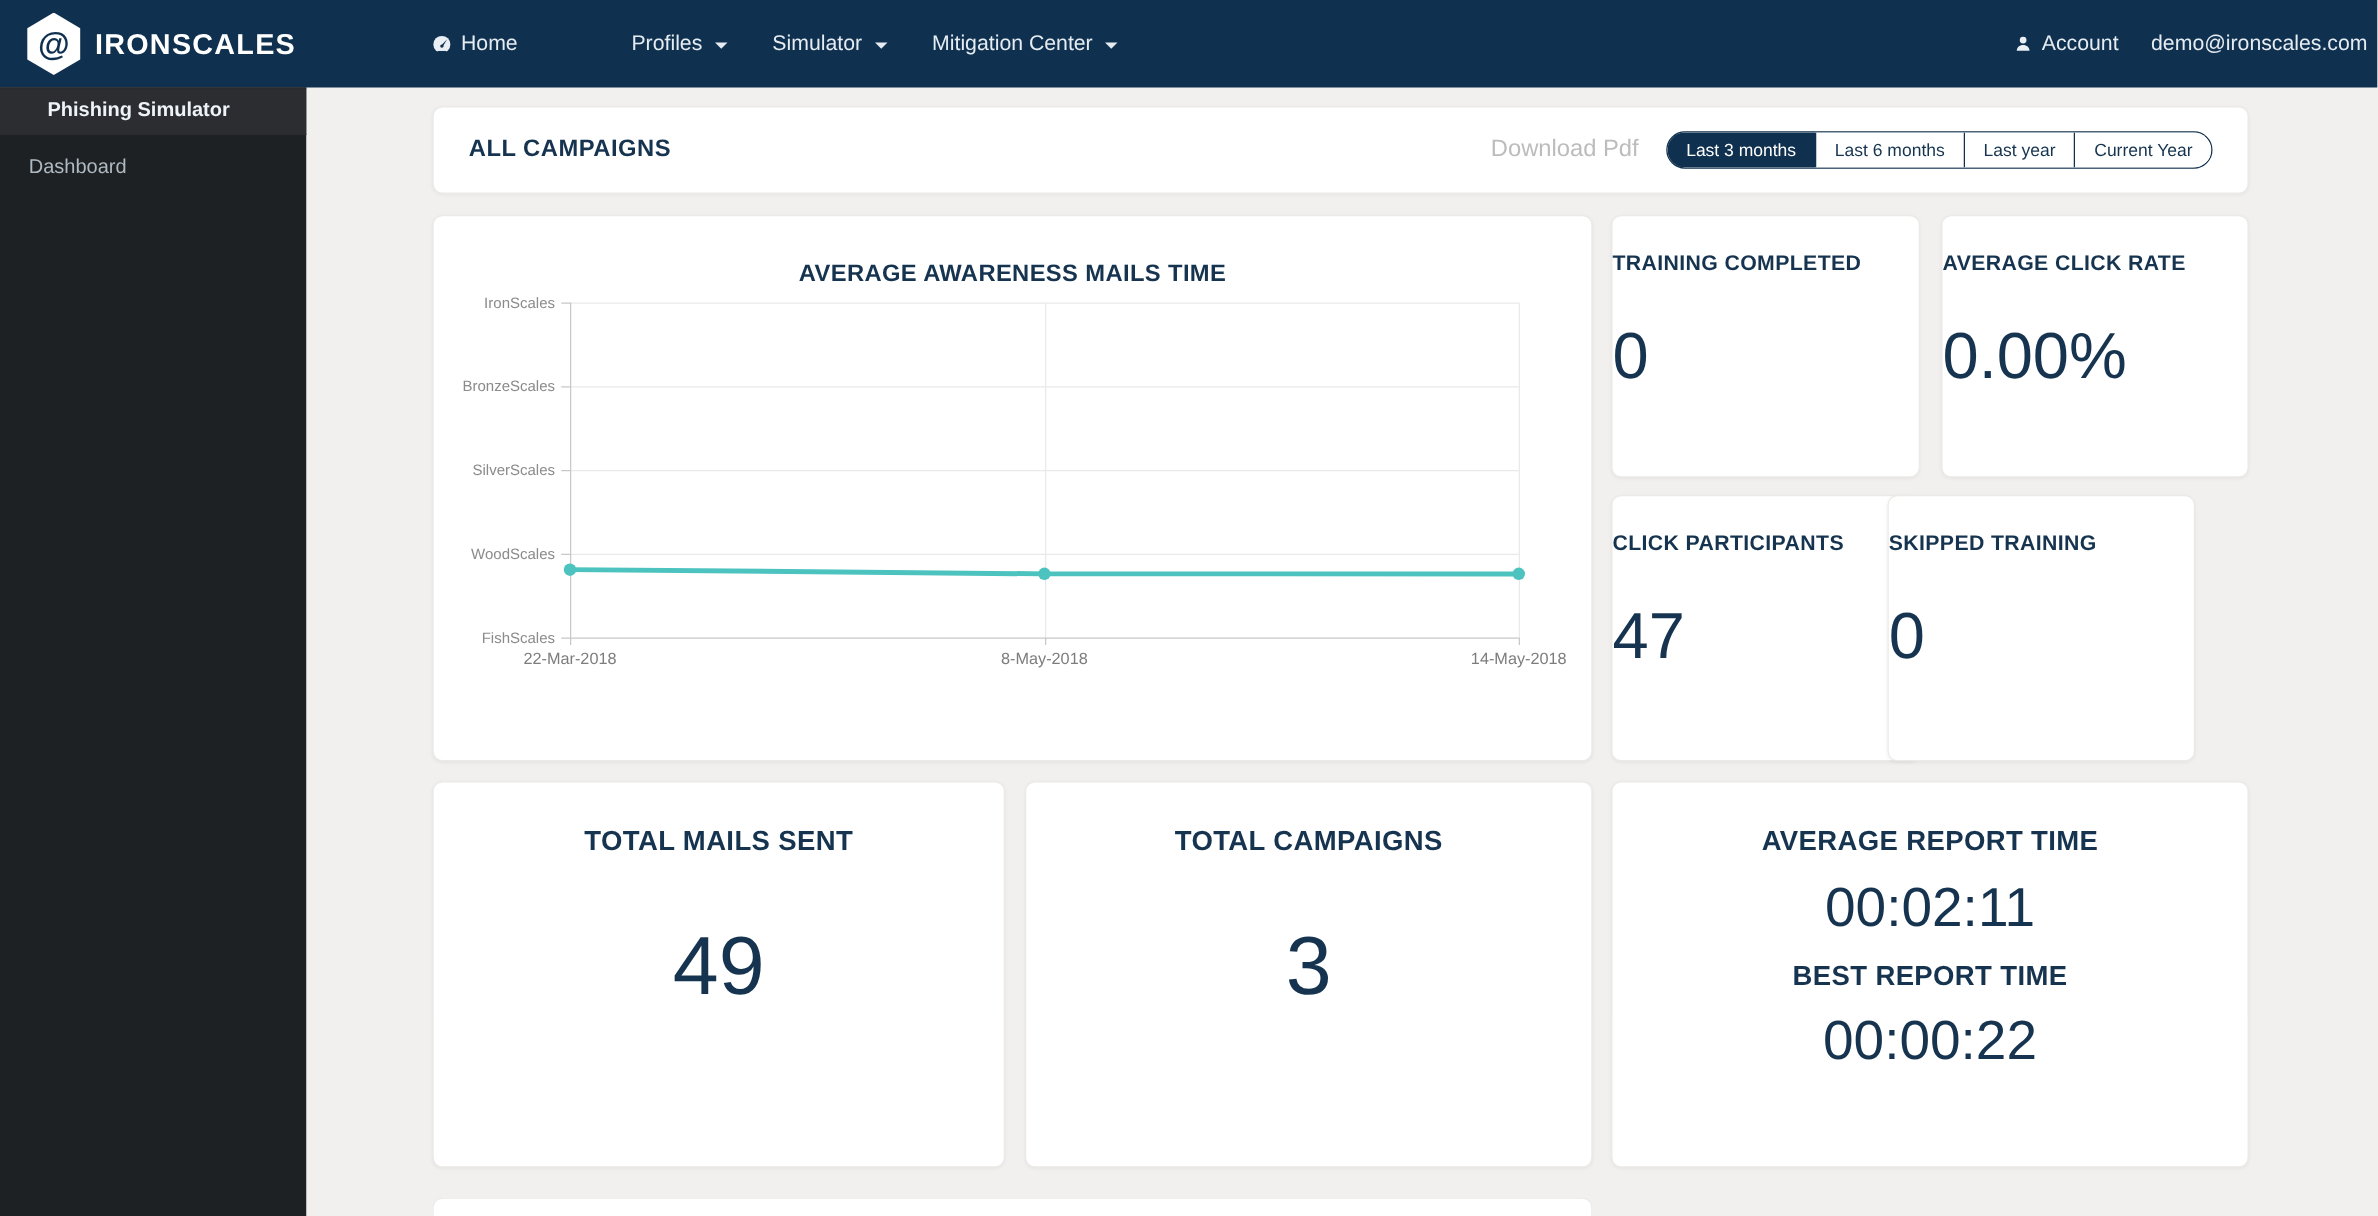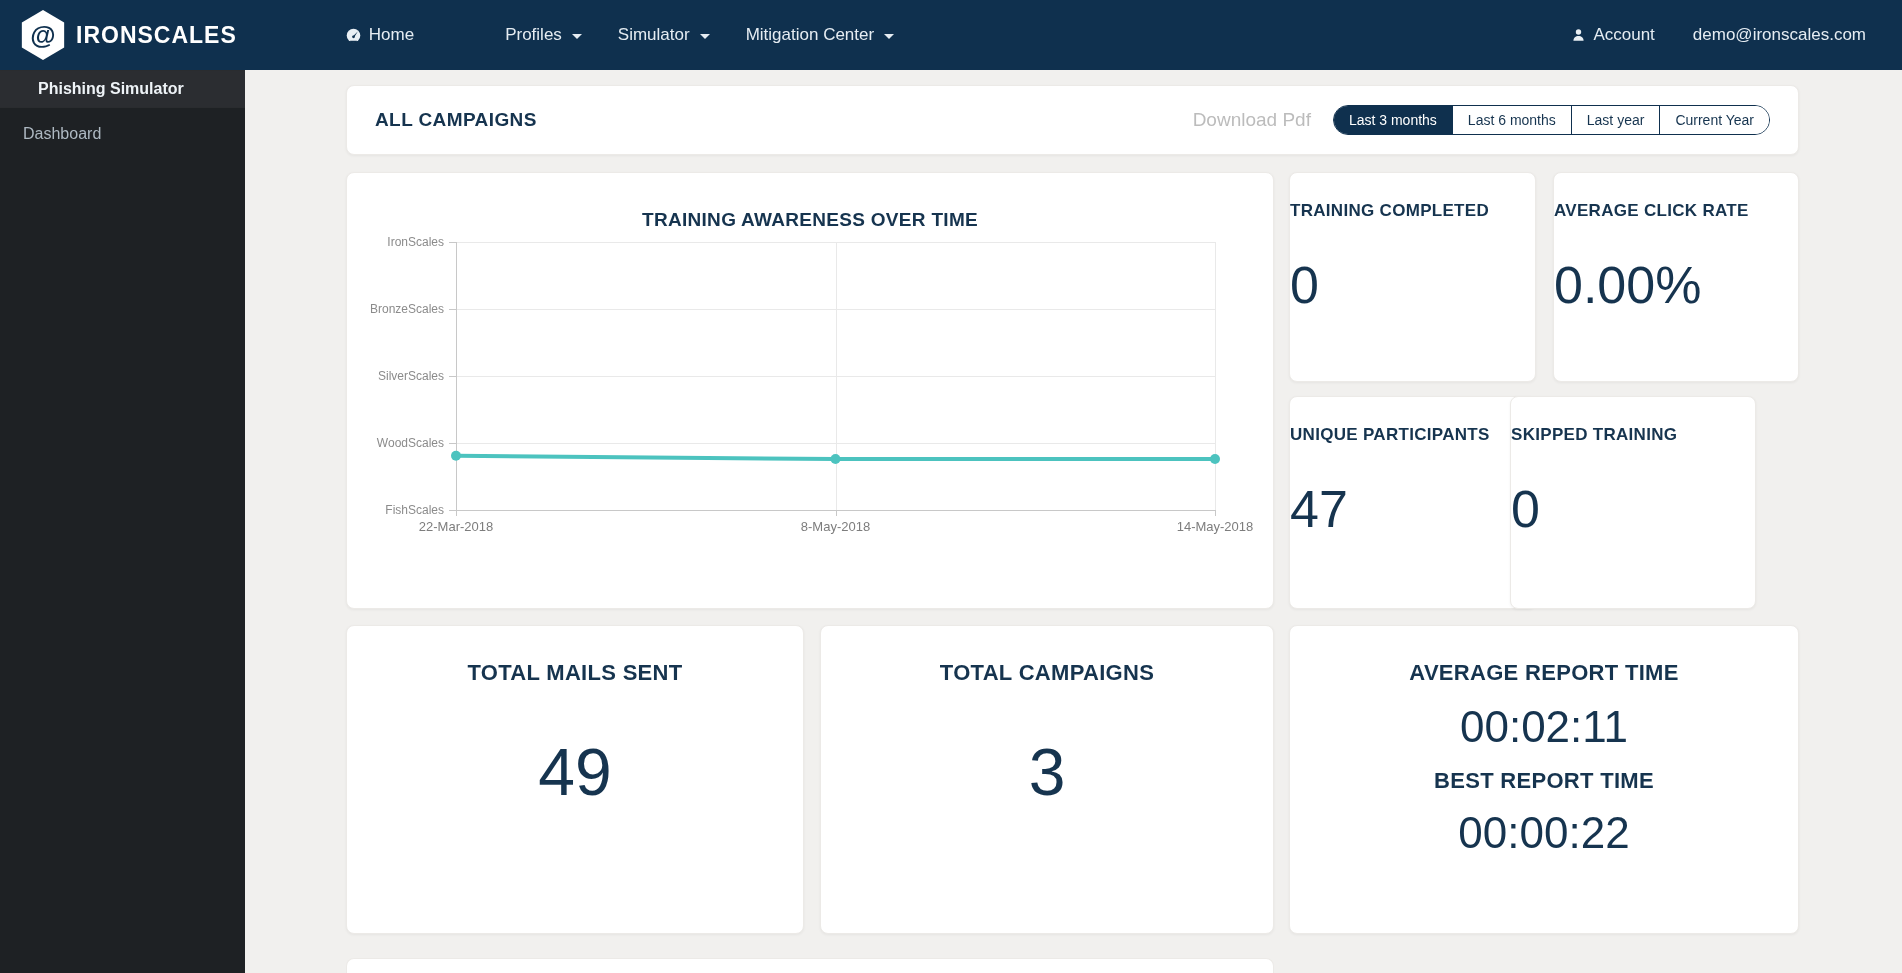--- a/index.html
+++ b/index.html
@@ -24,21 +24,21 @@
     font-size:26px; font-weight:bold; color:#0f304e;
   }
   .brand-name { color:#ffffff; font-size:23px; font-weight:bold; letter-spacing:1px; margin-left:10px; }
   .nav-links { display:flex; align-items:center; margin-left:90px; color:#e5ecf2; font-size:17px; }
   .nav-link { display:flex; align-items:center; gap:7px; padding:0 18px; cursor:pointer; height:70px; }
   .nav-link.home { margin-right:55px; }
   .caret {
     width:0; height:0; border-left:5px solid transparent; border-right:5px solid transparent;
     border-top:5px solid #e5ecf2; margin-left:3px; margin-top:2px;
   }
-  .nav-right { margin-left:auto; display:flex; align-items:center; gap:38px; margin-right:36px; color:#e5ecf2; font-size:17px; }
+  .nav-right { margin-left:auto; display:flex; align-items:center; gap:26px; margin-right:8px; color:#e5ecf2; font-size:17px; }
   .nav-account { display:flex; align-items:center; gap:7px; cursor:pointer; }
   .icon-svg { display:block; }
   
   .sidebar { position:absolute; left:0; top:70px; width:245px; height:903px; background:#1e2124; }
   .side-item { font-size:16px; color:#aeb9c2; display:flex; align-items:center; cursor:pointer; }
   .side-item.dashboard { height:52px; padding-left:23px; }
   .side-item.phishing {
     height:38px; padding-left:38px; background:#2b2d31; color:#eef3f7; font-weight:bold;
     border-top:1px solid #2a2c2f; border-bottom:1px solid #2a2c2f;
   }
@@ -160,21 +160,21 @@
   <div class="download-pdf">Download Pdf</div>
   <div class="btn-group">
     <button class="range-btn active">Last 3 months</button>
     <button class="range-btn">Last 6 months</button>
     <button class="range-btn">Last year</button>
     <button class="range-btn">Current Year</button>
   </div>
 </div>
 
 <div class="card chart-card">
-  <div class="chart-title">TRAINING AWARENESS OVER TIME</div>
+  <div class="chart-title">AVERAGE AWARENESS MAILS TIME</div>
   <div class="plot">
     <div class="gl-h y0"></div>
     <div class="gl-h y1"></div>
     <div class="gl-h y2"></div>
     <div class="gl-h y3"></div>
     <div class="gl-h y4"></div>
     <div class="gl-v x0"></div>
     <div class="gl-v x1"></div>
     <div class="gl-v x2"></div>
     <div class="tick-y y0"></div>
@@ -204,21 +204,21 @@
 
 <div class="card stat-card tc">
   <div class="stat-title">TRAINING COMPLETED</div>
   <div class="stat-value">0</div>
 </div>
 <div class="card stat-card acr">
   <div class="stat-title">AVERAGE CLICK RATE</div>
   <div class="stat-value">0.00%</div>
 </div>
 <div class="card stat-card up">
-  <div class="stat-title">UNIQUE PARTICIPANTS</div>
+  <div class="stat-title">CLICK PARTICIPANTS</div>
   <div class="stat-value">47</div>
 </div>
 <div class="card stat-card st">
   <div class="stat-title">SKIPPED TRAINING</div>
   <div class="stat-value">0</div>
 </div>
 
 <div class="card big-card mails">
   <div class="big-title">TOTAL MAILS SENT</div>
   <div class="big-value">49</div>

